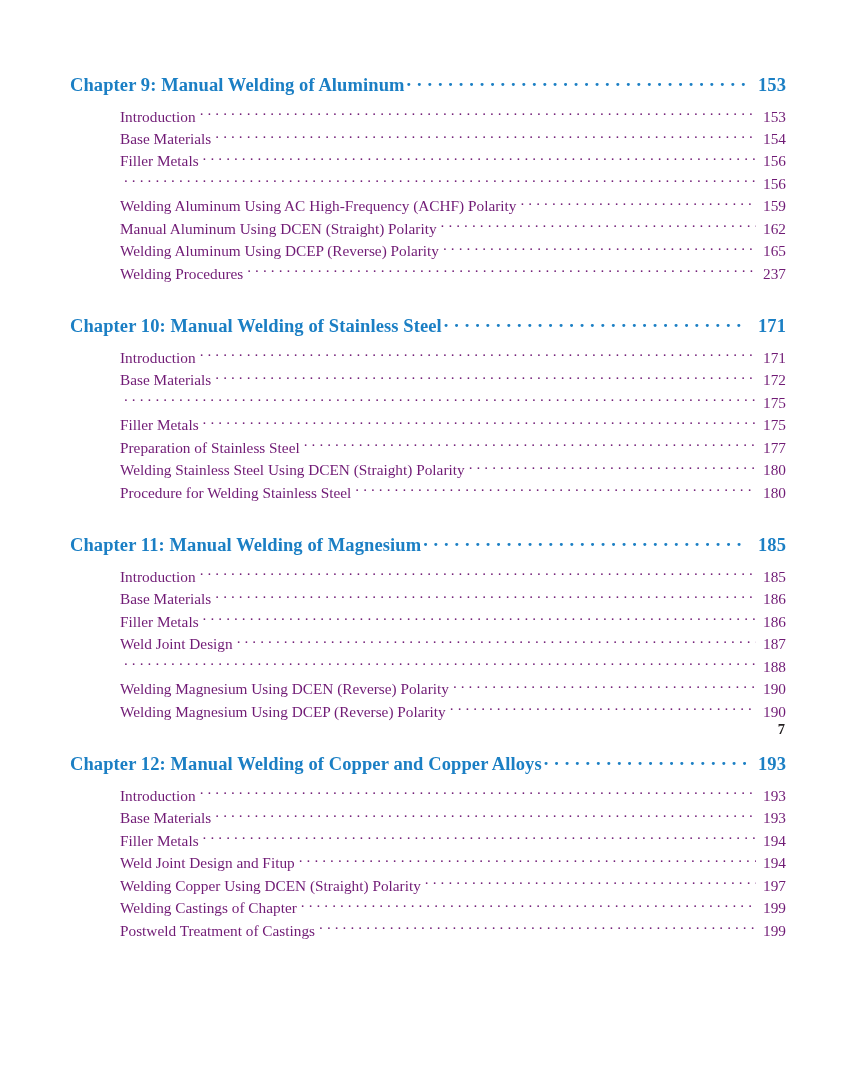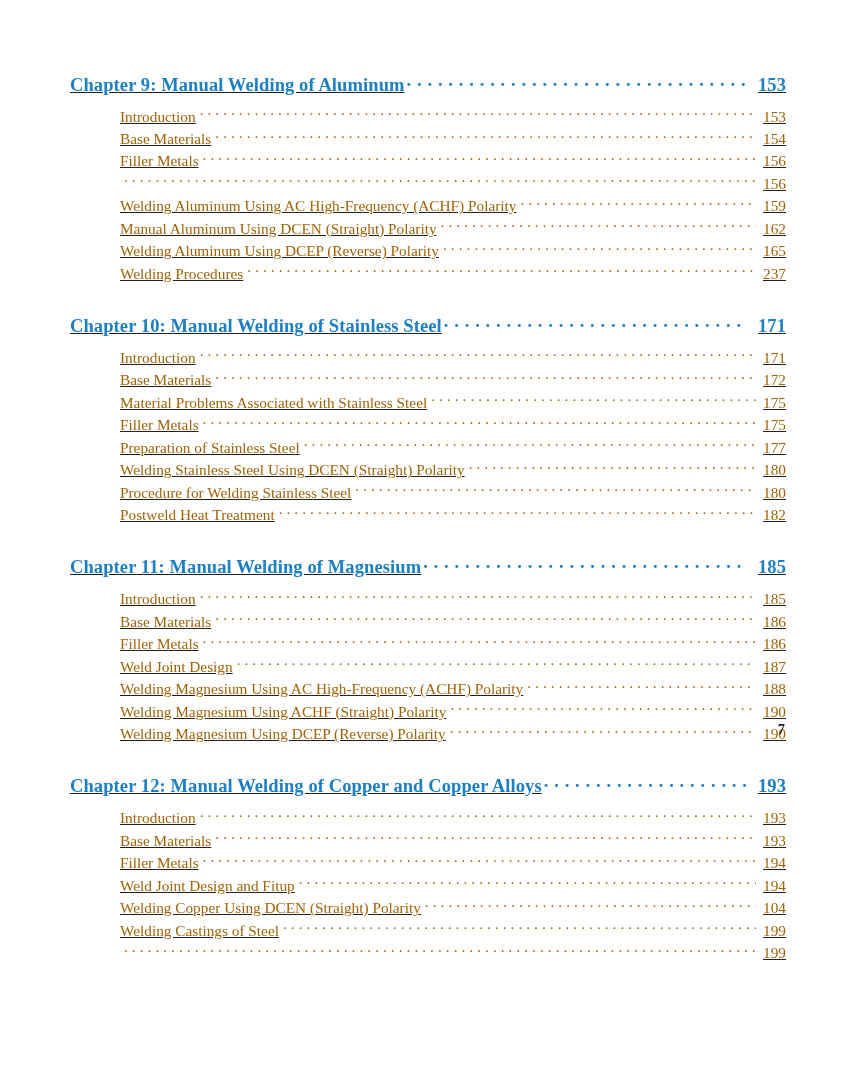--- a/index.html
+++ b/index.html
@@ -16,21 +16,20 @@
     overflow: hidden;
   }
   .page {
     position: absolute;
     left: 0;
     top: 0;
     width: 849px;
     height: 784px;
     box-sizing: border-box;
     padding: 64px 64px 40px 70px;
-    text-decoration: underline;
   }
   .toc {
     width: 716px;
     margin: 0 auto;
   }
   .chapter-block {
     margin-bottom: 20px;
   }
   .chapter-line {
     display: flex;
@@ -68,21 +67,21 @@
     min-width: 34px;
     text-align: right;
   }
   .entries {
     padding-left: 50px;
   }
   .entry-line {
     display: flex;
     align-items: baseline;
     font-size: 15.3px;
-    color: #a16207;
+    color: #701a75;
     line-height: 1.47;
   }
   .entry-title {
     white-space: nowrap;
   }
   .entry-leader {
     flex: 1 1 auto;
     position: relative;
     overflow: hidden;
     height: 1em;
@@ -175,21 +174,20 @@
             <span class="entry-title">Introduction</span>
             <span class="entry-leader"></span>
             <span class="entry-page">171</span>
           </div>
           <div class="entry-line">
             <span class="entry-title">Base Materials</span>
             <span class="entry-leader"></span>
             <span class="entry-page">172</span>
           </div>
           <div class="entry-line">
-            <span class="entry-title">Material Problems Associated with Stainless Steel</span>
             <span class="entry-leader"></span>
             <span class="entry-page">175</span>
           </div>
           <div class="entry-line">
             <span class="entry-title">Filler Metals</span>
             <span class="entry-leader"></span>
             <span class="entry-page">175</span>
           </div>
           <div class="entry-line">
             <span class="entry-title">Preparation of Stainless Steel</span>
@@ -198,25 +196,20 @@
           </div>
           <div class="entry-line">
             <span class="entry-title">Welding Stainless Steel Using DCEN (Straight) Polarity</span>
             <span class="entry-leader"></span>
             <span class="entry-page">180</span>
           </div>
           <div class="entry-line">
             <span class="entry-title">Procedure for Welding Stainless Steel</span>
             <span class="entry-leader"></span>
             <span class="entry-page">180</span>
-          </div>
-          <div class="entry-line">
-            <span class="entry-title">Postweld Heat Treatment</span>
-            <span class="entry-leader"></span>
-            <span class="entry-page">182</span>
           </div>
         </div>
       </div>
       <div class="chapter-block">
         <div class="chapter-line">
           <span class="chapter-title">Chapter 11: Manual Welding of Magnesium</span>
           <span class="chapter-leader"></span>
           <span class="chapter-page">185</span>
         </div>
         <div class="entries">
@@ -234,26 +227,25 @@
             <span class="entry-title">Filler Metals</span>
             <span class="entry-leader"></span>
             <span class="entry-page">186</span>
           </div>
           <div class="entry-line">
             <span class="entry-title">Weld Joint Design</span>
             <span class="entry-leader"></span>
             <span class="entry-page">187</span>
           </div>
           <div class="entry-line">
-            <span class="entry-title">Welding Magnesium Using AC High-Frequency (ACHF) Polarity</span>
             <span class="entry-leader"></span>
             <span class="entry-page">188</span>
           </div>
           <div class="entry-line">
-            <span class="entry-title">Welding Magnesium Using ACHF (Straight) Polarity</span>
+            <span class="entry-title">Welding Magnesium Using DCEN (Reverse) Polarity</span>
             <span class="entry-leader"></span>
             <span class="entry-page">190</span>
           </div>
           <div class="entry-line">
             <span class="entry-title">Welding Magnesium Using DCEP (Reverse) Polarity</span>
             <span class="entry-leader"></span>
             <span class="entry-page">190</span>
           </div>
         </div>
       </div>
@@ -280,28 +272,29 @@
             <span class="entry-page">194</span>
           </div>
           <div class="entry-line">
             <span class="entry-title">Weld Joint Design and Fitup</span>
             <span class="entry-leader"></span>
             <span class="entry-page">194</span>
           </div>
           <div class="entry-line">
             <span class="entry-title">Welding Copper Using DCEN (Straight) Polarity</span>
             <span class="entry-leader"></span>
-            <span class="entry-page">104</span>
-          </div>
-          <div class="entry-line">
-            <span class="entry-title">Welding Castings of Steel</span>
+            <span class="entry-page">197</span>
+          </div>
+          <div class="entry-line">
+            <span class="entry-title">Welding Castings of Chapter</span>
             <span class="entry-leader"></span>
             <span class="entry-page">199</span>
           </div>
           <div class="entry-line">
+            <span class="entry-title">Postweld Treatment of Castings</span>
             <span class="entry-leader"></span>
             <span class="entry-page">199</span>
           </div>
         </div>
       </div>
     </div>
   <div class="page-number">7</div>
 </div>
 
 </body></html>

